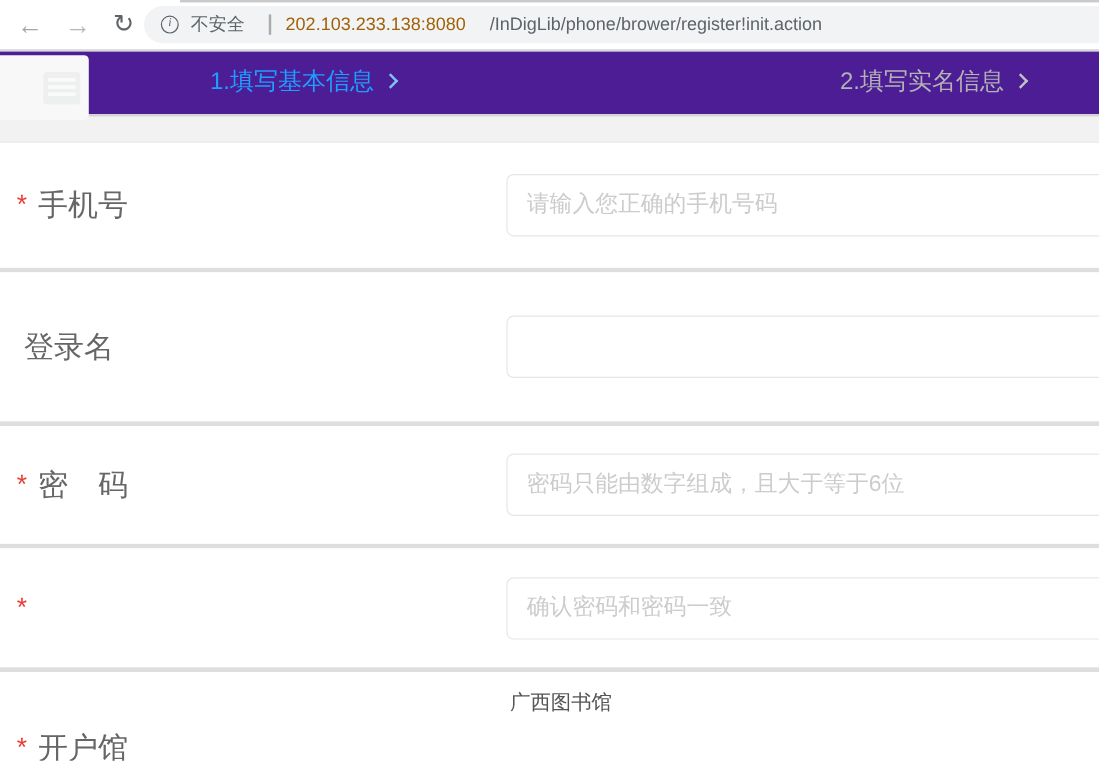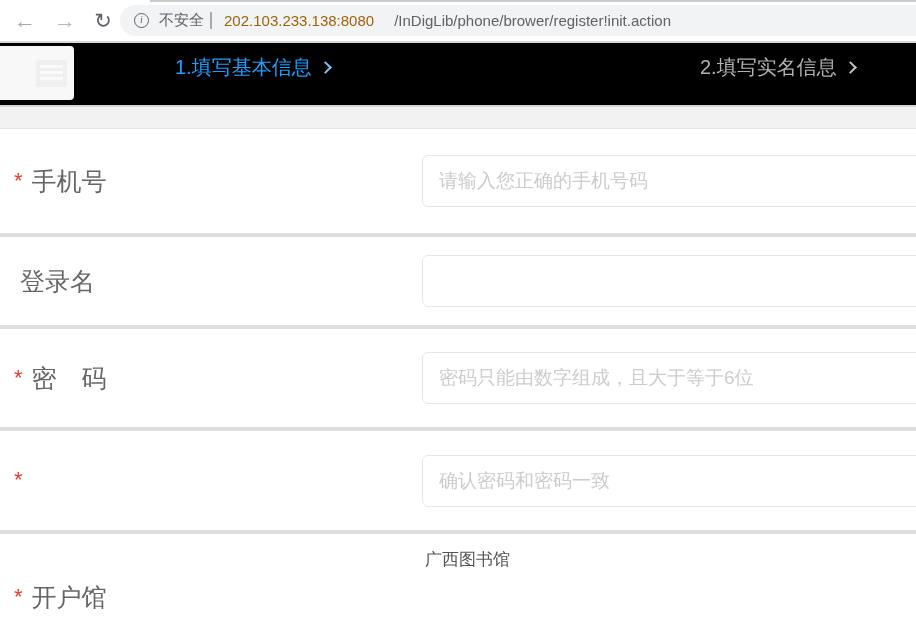--- a/index.html
+++ b/index.html
@@ -16,57 +16,57 @@
             cursor:pointer; }
   .back    { left:8px;  color:#a4a8ad; }
   .forward { left:48px; color:#b4b8bd; }
   .reload  { left:86px; color:#5f6368; font-size:21px; }
   .addressbar { position:absolute; top:5px; left:120px; width:830px; height:31px;
                 background:#f1f3f4; border-radius:16px; display:flex;
                 align-items:center; padding-left:14px; }
   .info-ic { width:15px; height:15px; border:1.6px solid #5f6368; border-radius:50%;
              color:#5f6368; font-size:10px; line-height:12px; text-align:center;
              font-family:"Liberation Serif",serif; font-style:italic; flex:none; }
-  .sec-label { color:#5f6368; font-size:15px; margin:0 6px 0 10px; }
+  .sec-label { color:#5f6368; font-size:15px; margin:0 20px 0 10px; }
   .divider { width:2px; height:17px; background:#a8acb1; margin-right:12px; }
   .url { font-size:15px; white-space:nowrap; }
   .url .host { color:#a16207; }
   .url .path { color:#5f6368;padding-left:20px; }
 
   
   .page { position:relative; }
 
   
   .float-widget { position:absolute; left:0; top:3px; width:74px; height:54px;
                   background:#f8f8f8; border-radius:0 4px 4px 0; z-index:5; }
   .fw-person { position:absolute; left:5px; top:14px; width:18px; height:26px; }
   .fw-person .head { width:11px; height:11px; border-radius:50%; background:#d9d9d9; margin:0 auto; }
   .fw-person .body { width:17px; height:11px; border-radius:6px 6px 2px 2px; background:#d9d9d9; margin-top:2px; }
   .fw-card { position:absolute; left:36px; top:14px; width:31px; height:27px;
              background:#eef0f0; border-radius:3px; padding:5px 4px; }
   .fw-card i { display:block; height:3px; background:#fafafa; margin-bottom:3px; }
 
   
-  .steps { position:relative; height:62px; background:#000000; }
+  .steps { position:relative; height:52px; background:#4c1d95; }
   .step { position:absolute; top:11px; display:flex; align-items:center;
           font-size:20px; white-space:nowrap; }
   .step1 { left:175px; color:#1e9fff; }
   .step2 { left:700px; color:#b3b3b3; }
   .chev { display:inline-block; width:9px; height:9px; border-top:2px solid;
           border-right:2px solid; transform:rotate(45deg); margin-left:9px; }
   .step1 .chev { border-color:#7cc4f5; }
   .step2 .chev { border-color:#c2c2c2; }
 
   .band { height:24px; background:#f2f2f2; border-top:2px solid #d5d5d5;
           border-bottom:1px solid #e7e7e7; }
   .sep  { height:4px; background:#dedede; }
 
   
   .row { position:relative; background:#fff; }
-  .r1 { height:104px; } .r2 { height:88px; } .r3 { height:98px; }
+  .r1 { height:104px; } .r2 { height:124px; } .r3 { height:98px; }
   .r4 { height:99px; }  .r5 { height:92px; }
   .lbl { position:absolute; left:14px; top:50%; transform:translateY(-50%);
          font-size:25px; color:#666; white-space:nowrap; display:flex; align-items:center; }
   .lbl.noreq { left:20px; }
   .req { color:#e83a30; font-size:22px; margin-right:9px; position:relative; top:-1px; }
   .field { position:absolute; left:422px; top:50%; transform:translateY(-50%);
            width:560px; height:52px; border:1px solid #e4e7ea; border-radius:6px;
            background:#fff; padding:0 16px; font-size:19px; color:#555; outline:none;
            font-family:"Liberation Sans","DejaVu Sans",sans-serif; }
   .field::placeholder { color:#ccc; opacity:1; }

